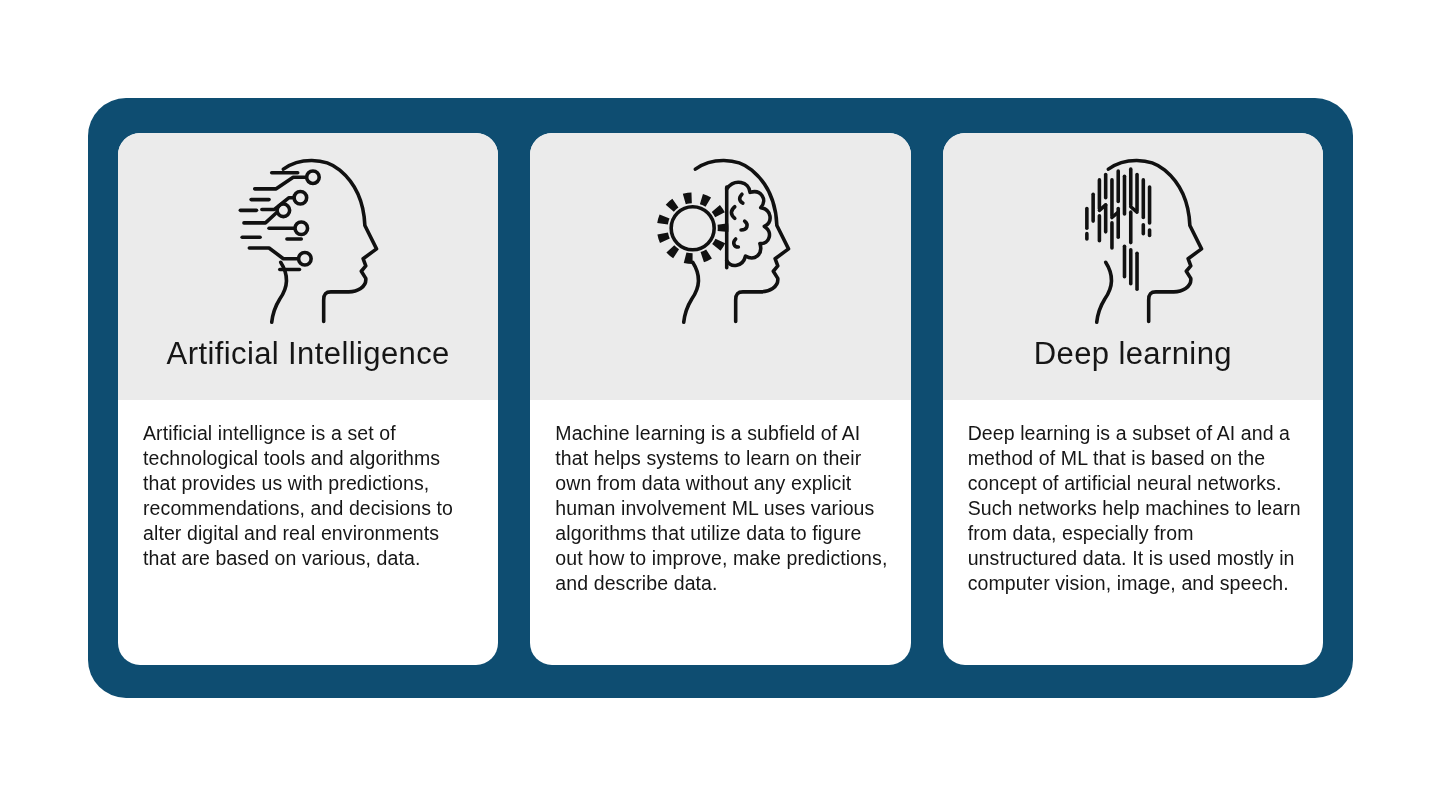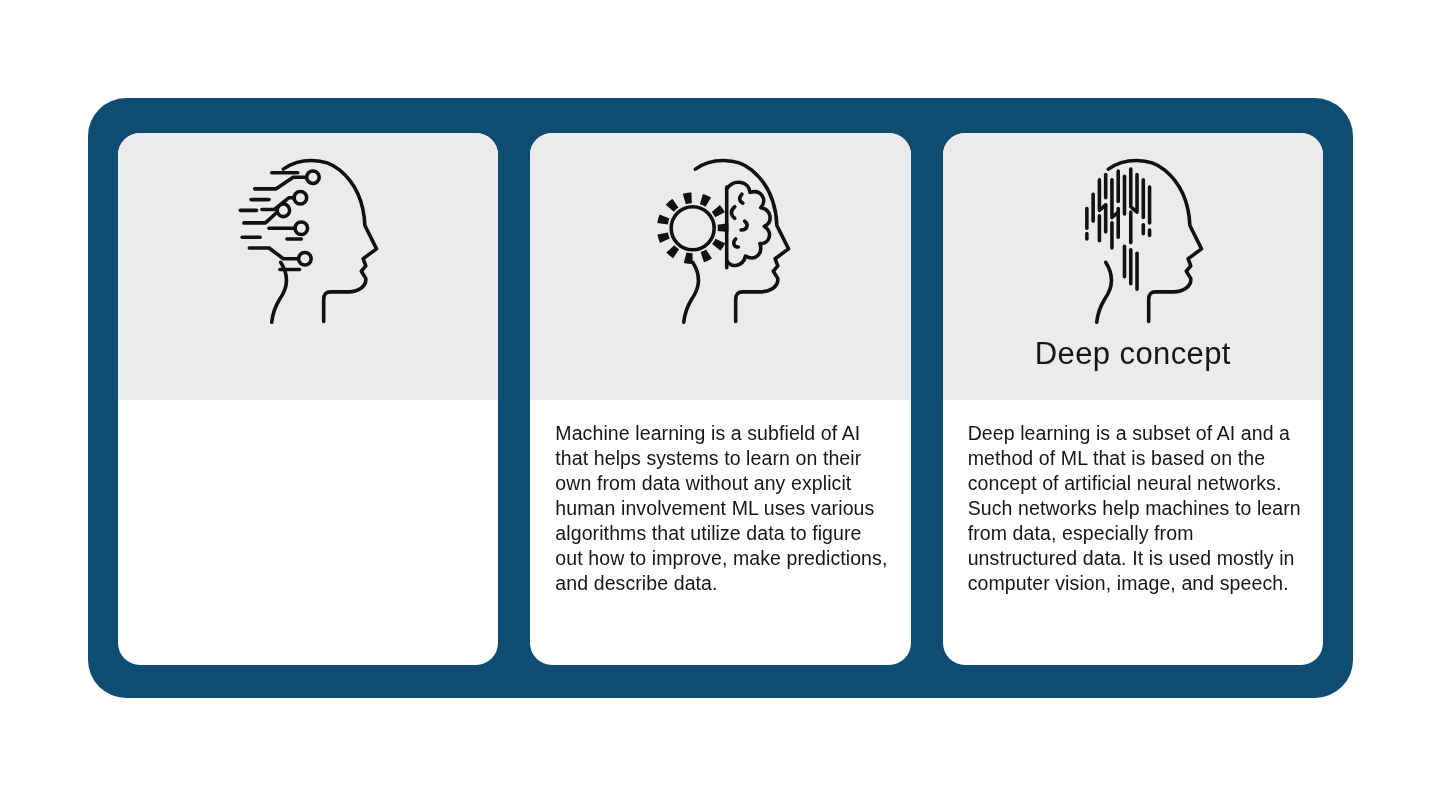--- a/index.html
+++ b/index.html
@@ -111,21 +111,23 @@
           <path class="s" d="M 36 63 H 50 L 66 50 H 71"></path>
           <circle class="s" cx="79" cy="50" r="7"></circle>
           <path class="s" d="M 16 78 H 40 L 52 67"></path>
           <circle class="s" cx="60" cy="64" r="7"></circle>
           <path class="s" d="M 44 84 H 72"></path>
           <circle class="s" cx="80" cy="84" r="7"></circle>
           <path class="s" d="M 22 106 H 44 L 60 118 H 76"></path>
           <circle class="s" cx="84" cy="118" r="7"></circle>
         </svg>
       </div>
+      <div class="card-title">Artificial Intelligence</div>
     </div>
+    <div class="card-body">Artificial intellignce is a set of technological tools and algorithms that provides us with predictions, recommendations, and decisions to alter digital and real environments that are based on various, data.</div>
   </div>
 
   <div class="card">
     <div class="card-header">
       <div class="icon-wrap">
         <svg width="162" height="172" viewBox="0 0 175 192" aria-hidden="true">
 
           <path class="s" d="M 60 18 C 78 5 106 5 123 19 C 141 34 150 56 151 81 L 164 107 L 149 118 L 152 126 L 147 132 L 152 140 C 153 150 142 155 133 155 L 113 155 C 107 155 105 158 105 164 L 105 188"></path>
           <path class="s" d="M 57 122 C 66 136 66 149 56 163 C 51 171 48 180 47 189"></path>
 
@@ -174,18 +176,18 @@
 
           <path class="s" d="M 50 64 L 57 58"></path>
           <path class="s" d="M 64 72 L 71 66"></path>
           <path class="s" d="M 85 60 L 92 66"></path>
 
           <path class="s" d="M 78 104 V 138"></path>
           <path class="s" d="M 85 108 V 146"></path>
           <path class="s" d="M 92 112 V 152"></path>
         </svg>
       </div>
-      <div class="card-title">Deep concept</div>
+      <div class="card-title">Deep learning</div>
     </div>
     <div class="card-body">Deep learning is a subset of AI and a method of ML that is based on the concept of artificial neural networks. Such networks help machines to learn from data, especially from unstructured data. It is used mostly in computer vision, image, and speech.</div>
   </div>
 
 </div>
 
 </body></html>

